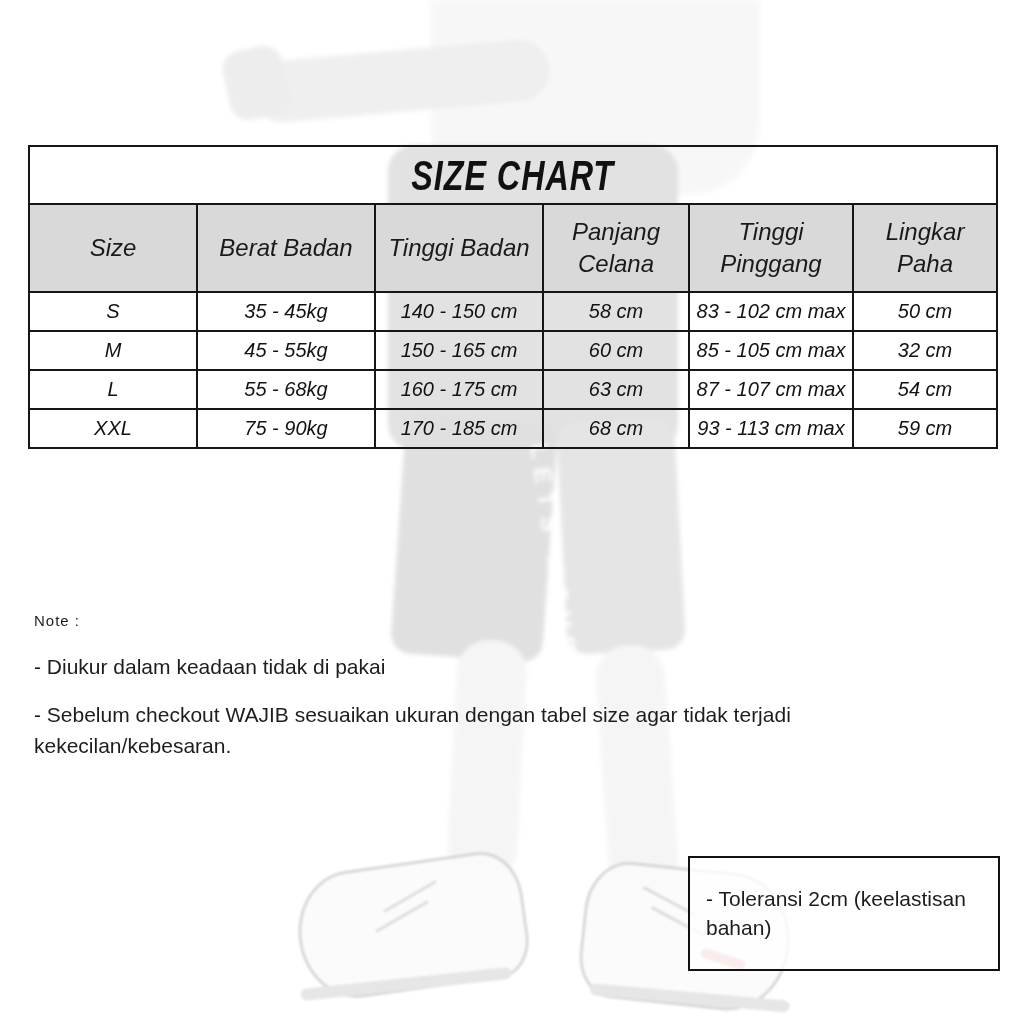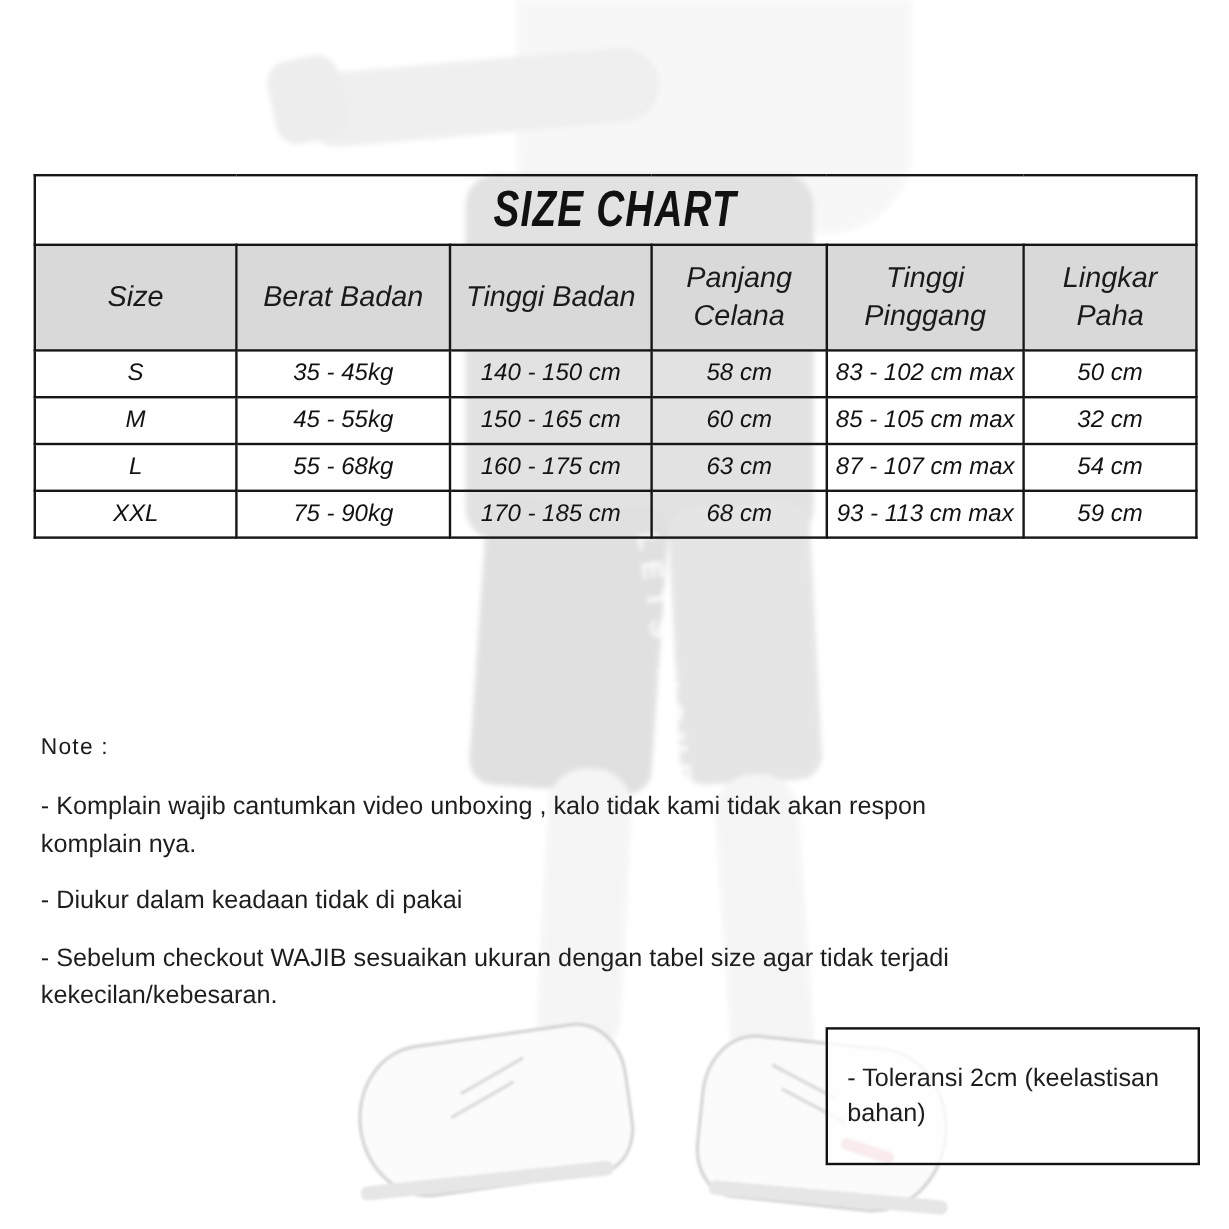--- a/index.html
+++ b/index.html
@@ -81,21 +81,21 @@
   .data-row td {
     height:37px;
     font-size:20px;
     color:#121212;
     padding:0 4px;
     background:transparent;
   }
 
   
   .notes { position:absolute; left:34px; top:612px; width:815px; z-index:2; }
-  .notes-heading { font-size:19px; letter-spacing:1px; margin:0 0 22px 0; font-weight:400; }
+  .notes-heading { font-size:15px; letter-spacing:1px; margin:0 0 22px 0; font-weight:400; }
   .note-item { font-size:21px; line-height:1.5; margin:0 0 16px 0; font-weight:400; }
 
   
   .tolerance-box {
     position:absolute; left:688px; top:856px; width:312px; min-height:74px;
     box-sizing:border-box;
     border:2px solid #111111;
     background:rgba(255,255,255,0.78);
     display:flex; align-items:center;
     padding:26px 16px;
@@ -182,20 +182,19 @@
     <td>170 - 185 cm</td>
     <td>68 cm</td>
     <td>93 - 113 cm max</td>
     <td>59 cm</td>
   </tr>
 </tbody>
   </table>
 
 <div class="notes">
   <p class="notes-heading">Note :</p>
-  <p class="note-item">- Komplain wajib cantumkan video unboxing , kalo tidak kami tidak akan respon komplain nya.</p>
   <p class="note-item">- Diukur dalam keadaan tidak di pakai</p>
   <p class="note-item">- Sebelum checkout WAJIB sesuaikan ukuran dengan tabel size agar tidak terjadi kekecilan/kebesaran.</p>
 </div>
 
 <div class="tolerance-box">
   <span>- Toleransi 2cm (keelastisan bahan)</span>
 </div>
 
 </body></html>

